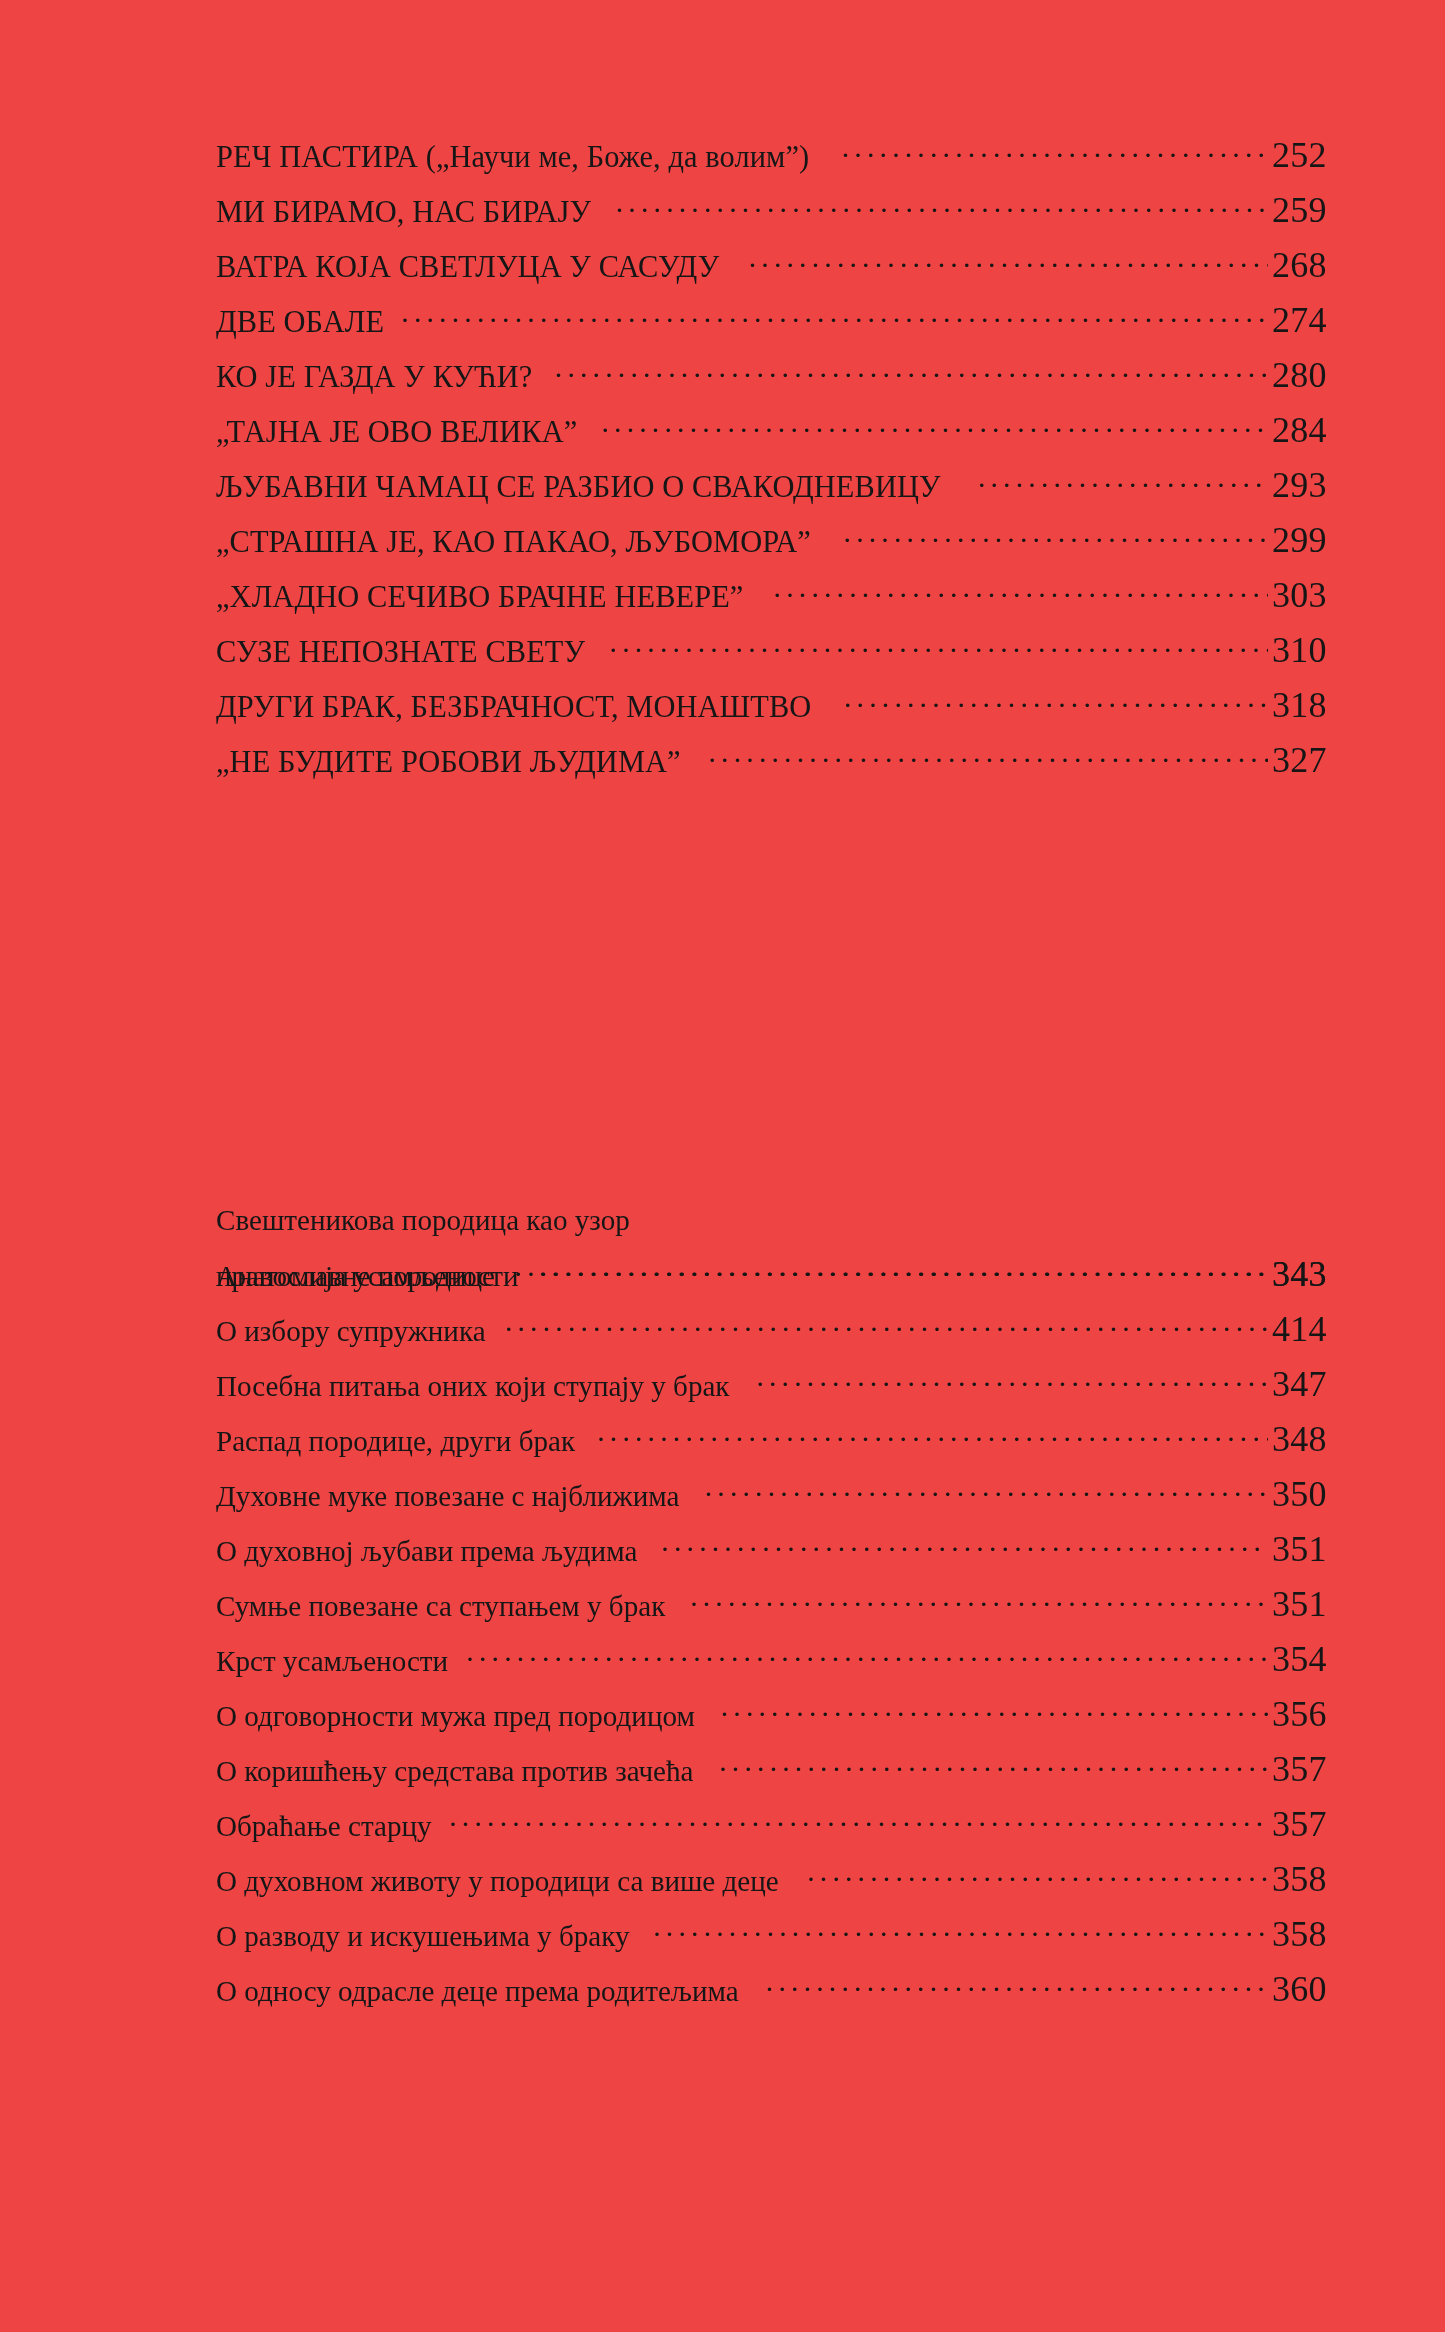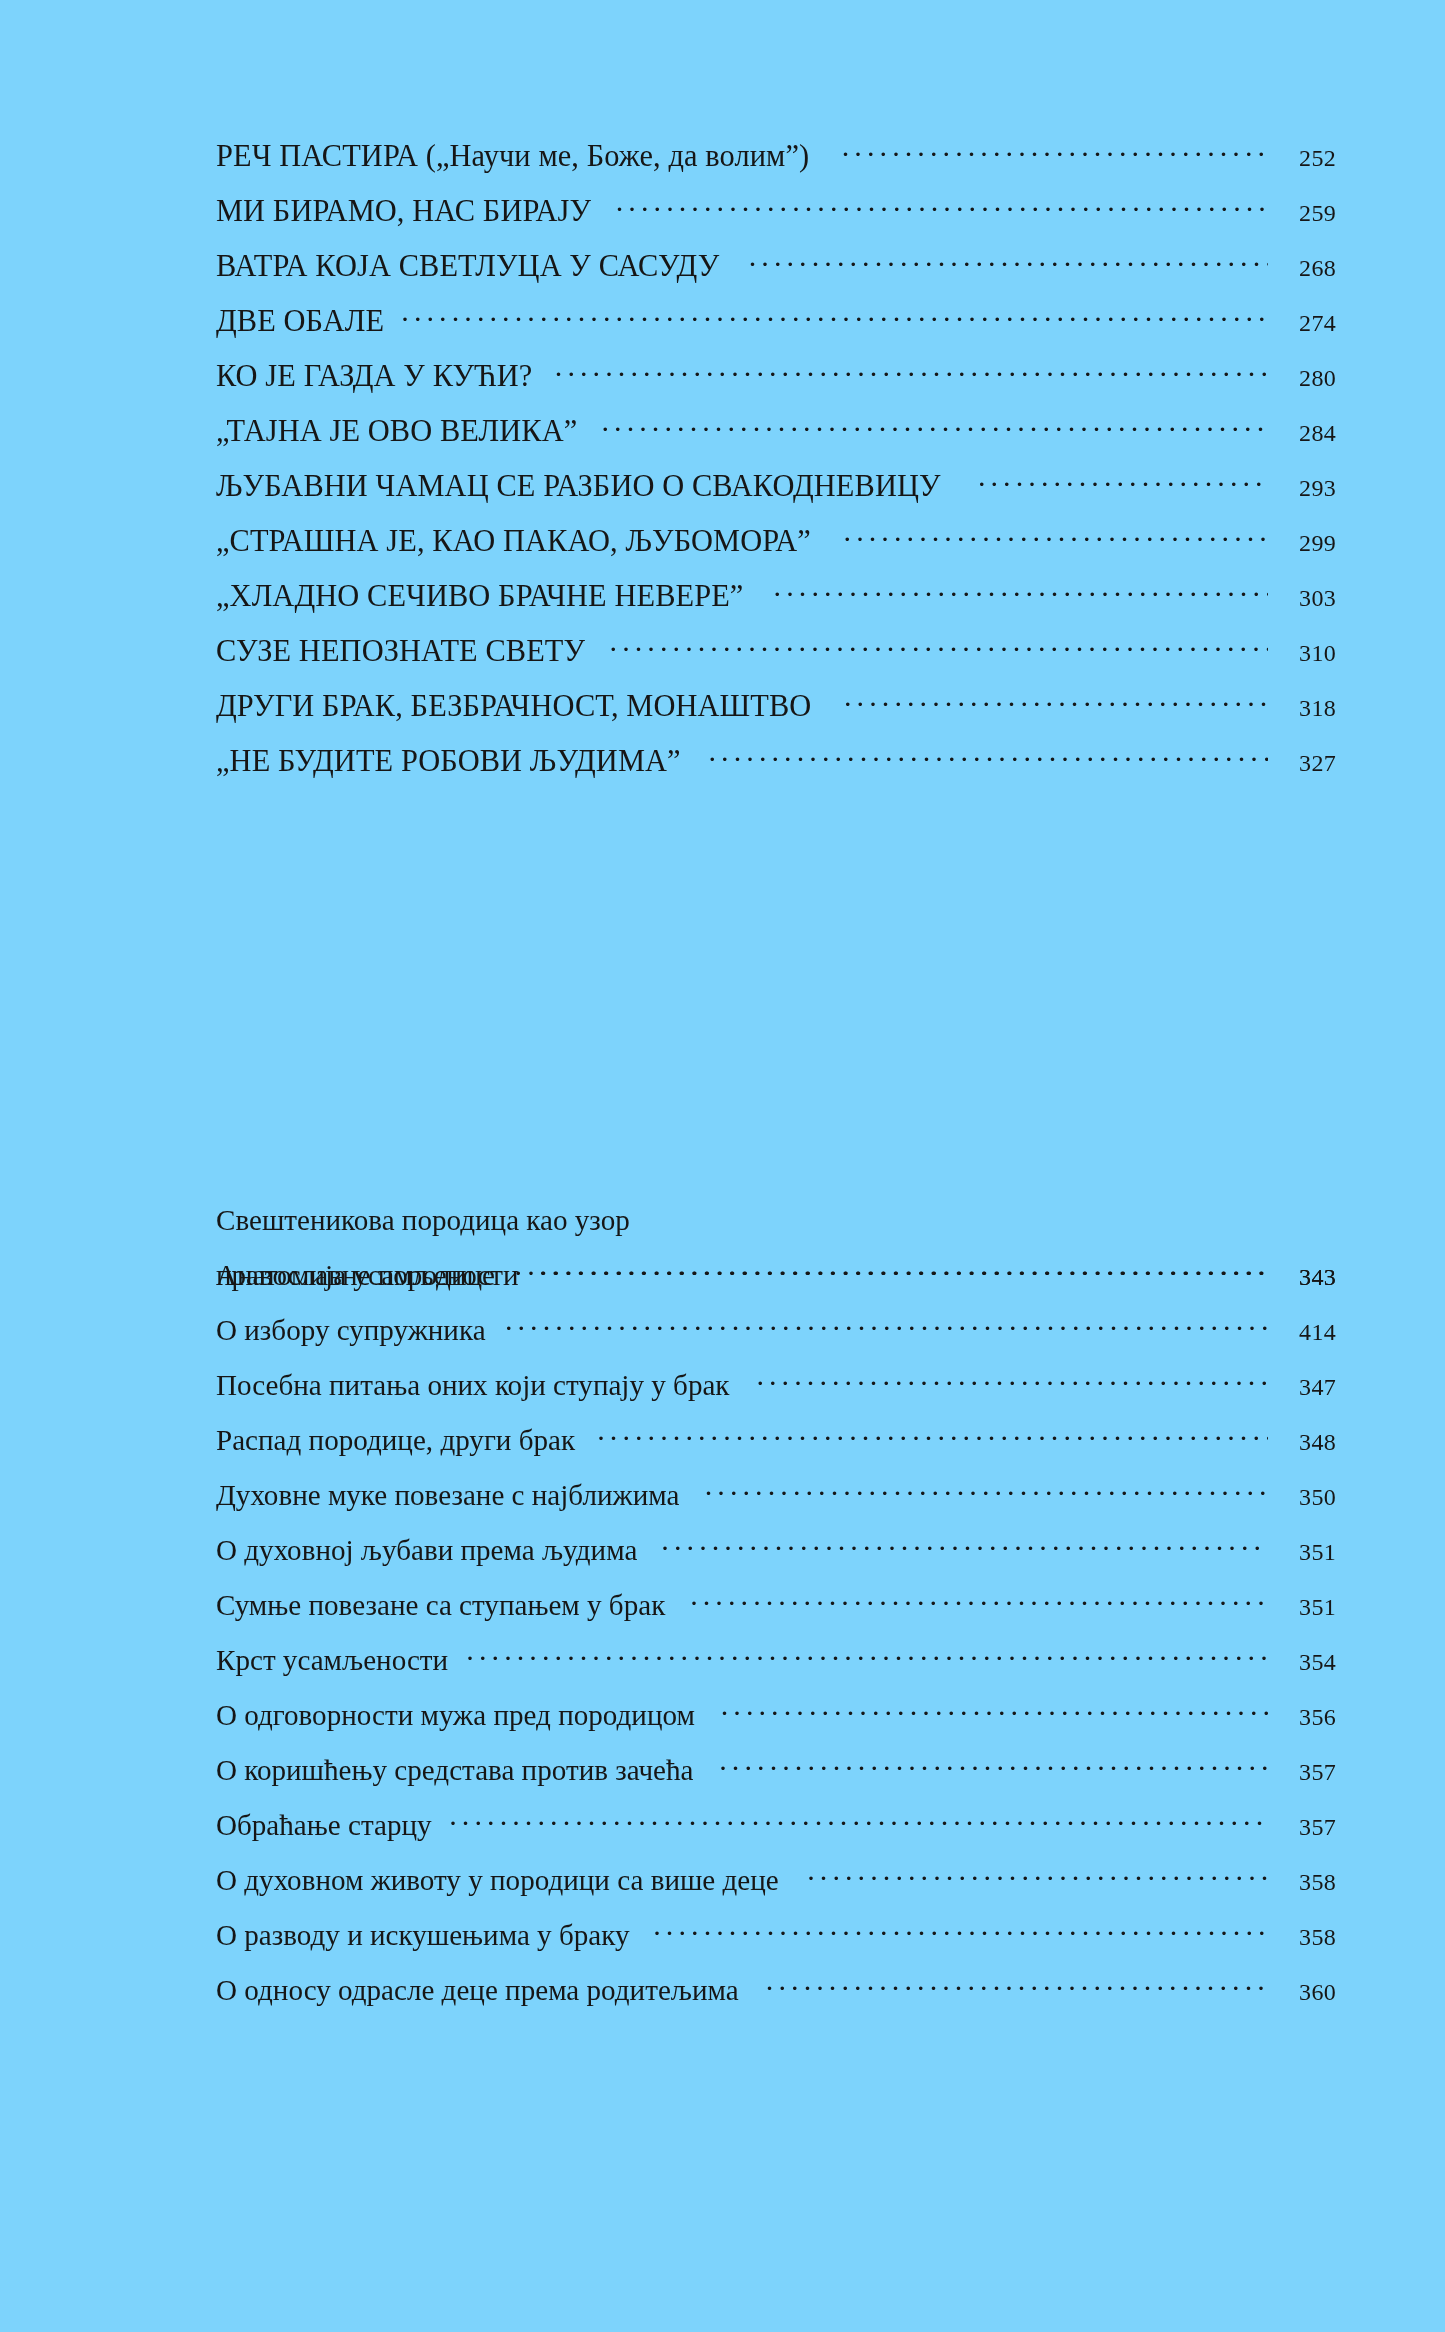--- a/index.html
+++ b/index.html
@@ -11,21 +11,21 @@
     width: 1445px;
     height: 2332px;
     overflow: hidden;
     font-family: "Liberation Serif", "DejaVu Serif", serif;
     color: #161616;
   }
   .page {
     position: relative;
     width: 1445px;
     height: 2332px;
-    background: #7dd3fc;
+    background: #ef4444;
     box-sizing: border-box;
   }
 
   
   .toc-block {
     position: absolute;
     left: 216px;
     width: 1120px;
   }
   #toc-section-one { top: 128px; }
@@ -84,22 +84,21 @@
     bottom: 0.18em;
     white-space: nowrap;
     font-size: 30px;
     letter-spacing: 5.1px;
     color: #161616;
     line-height: 1;
   }
 
   .page-num {
     flex: 0 0 64px;
-    text-align: right;
-    font-size: 24px;
+    font-size: 36px;
     line-height: 55px;
     letter-spacing: 0.3px;
   }
 
   
   .toc-entry.wrapped {
     height: 110px;
     flex-wrap: wrap;
     align-content: flex-start;
   }

